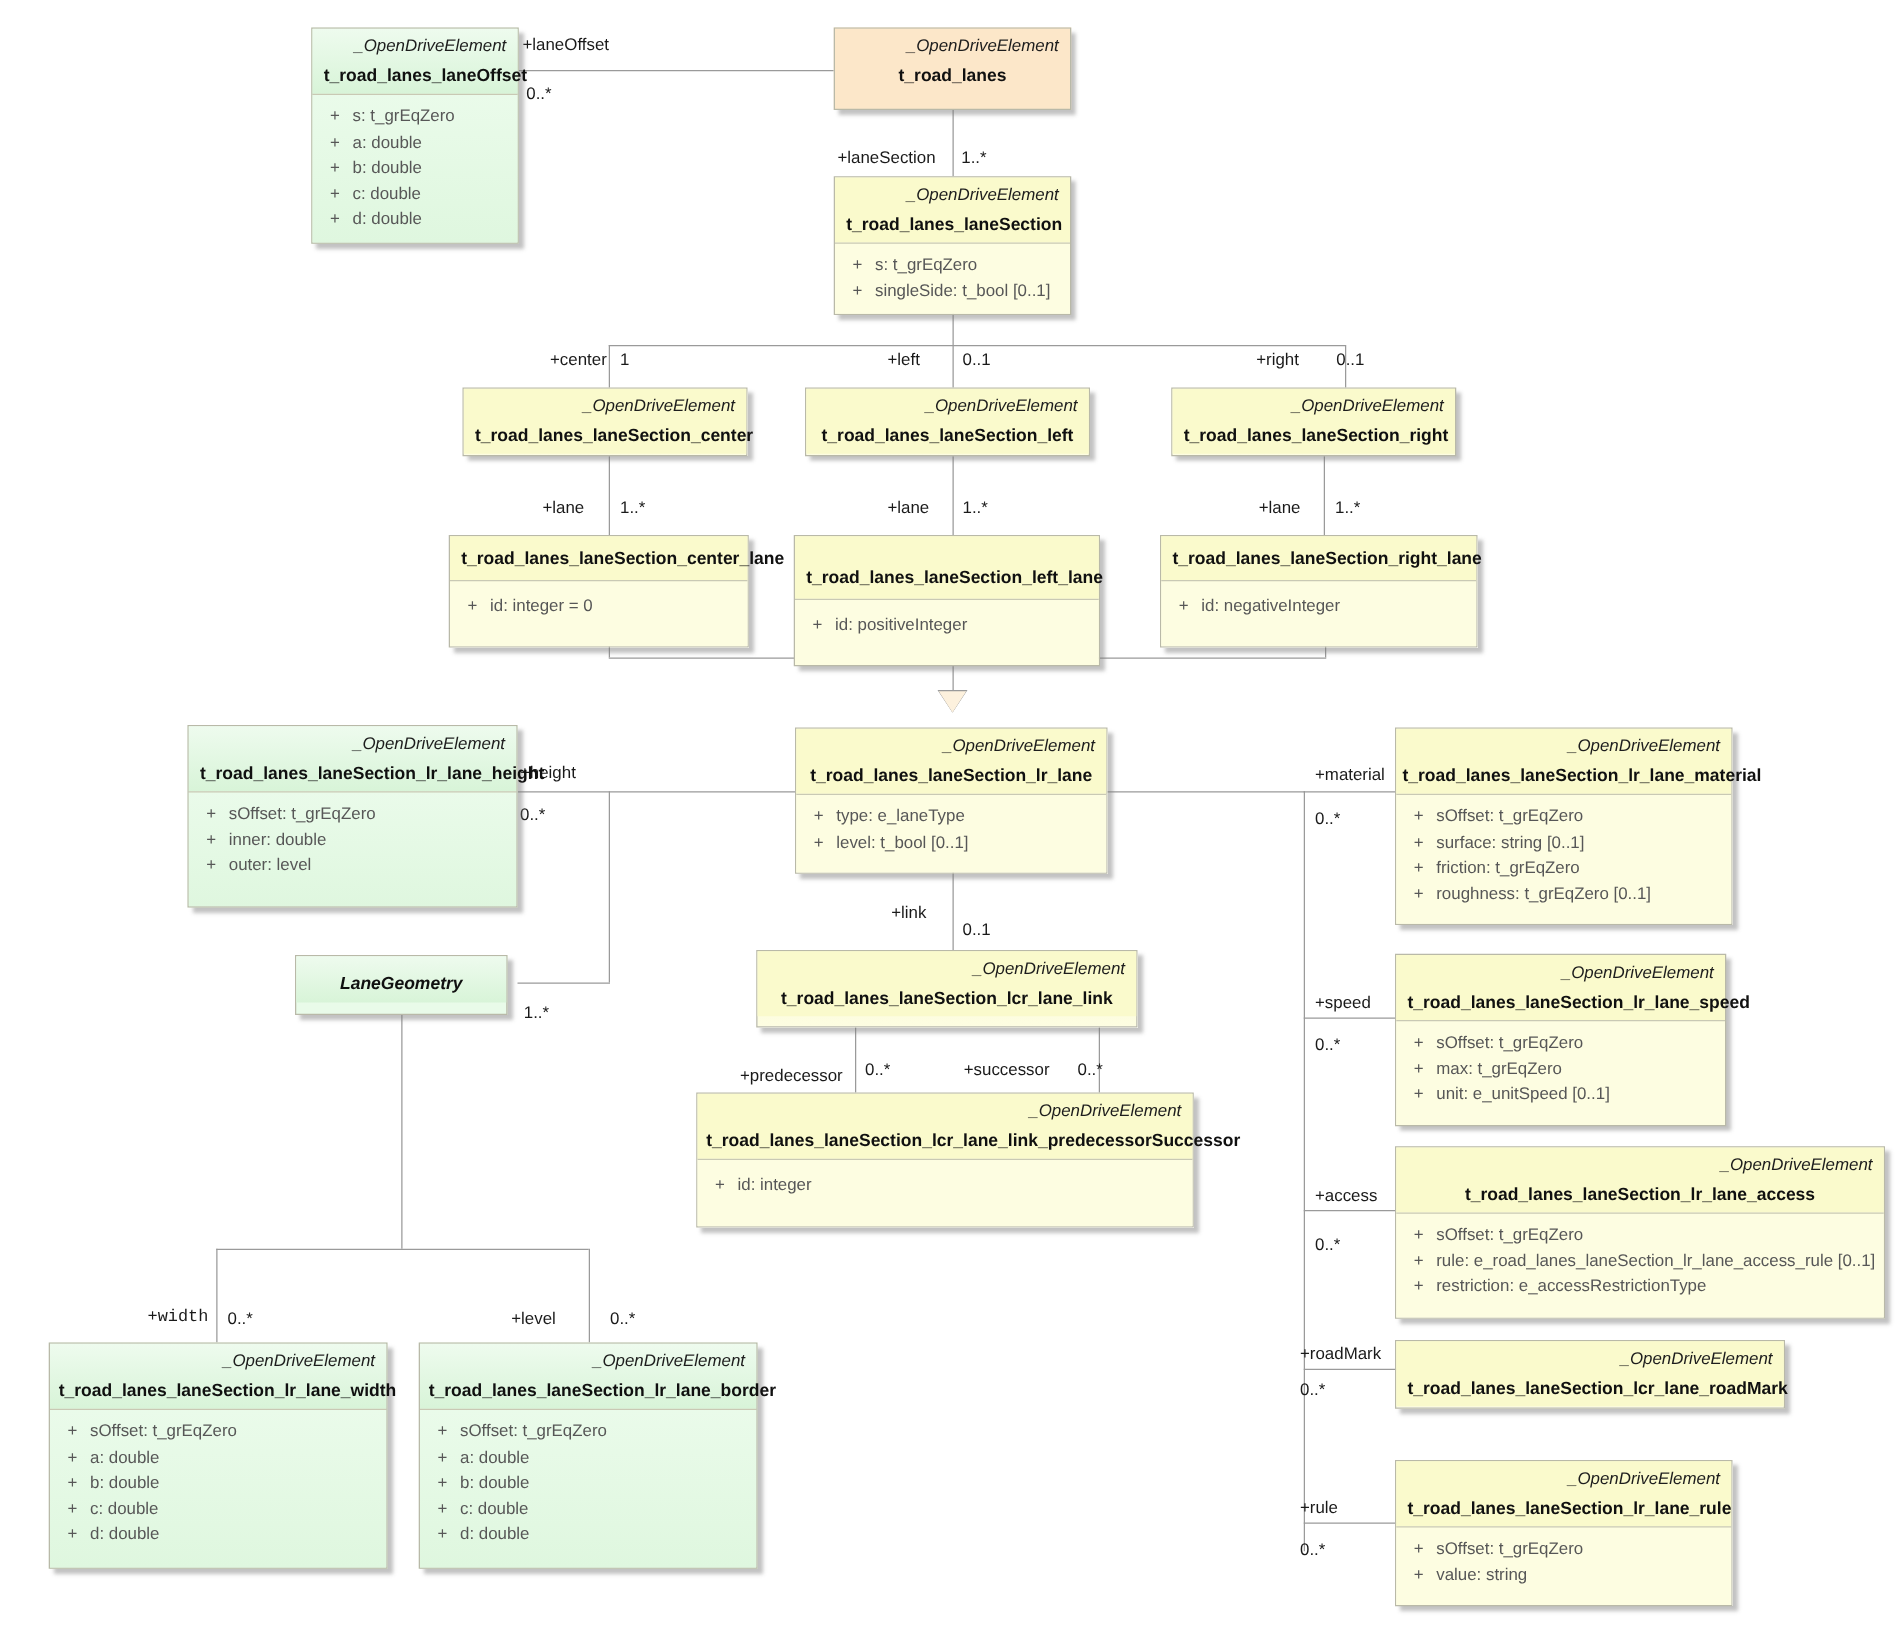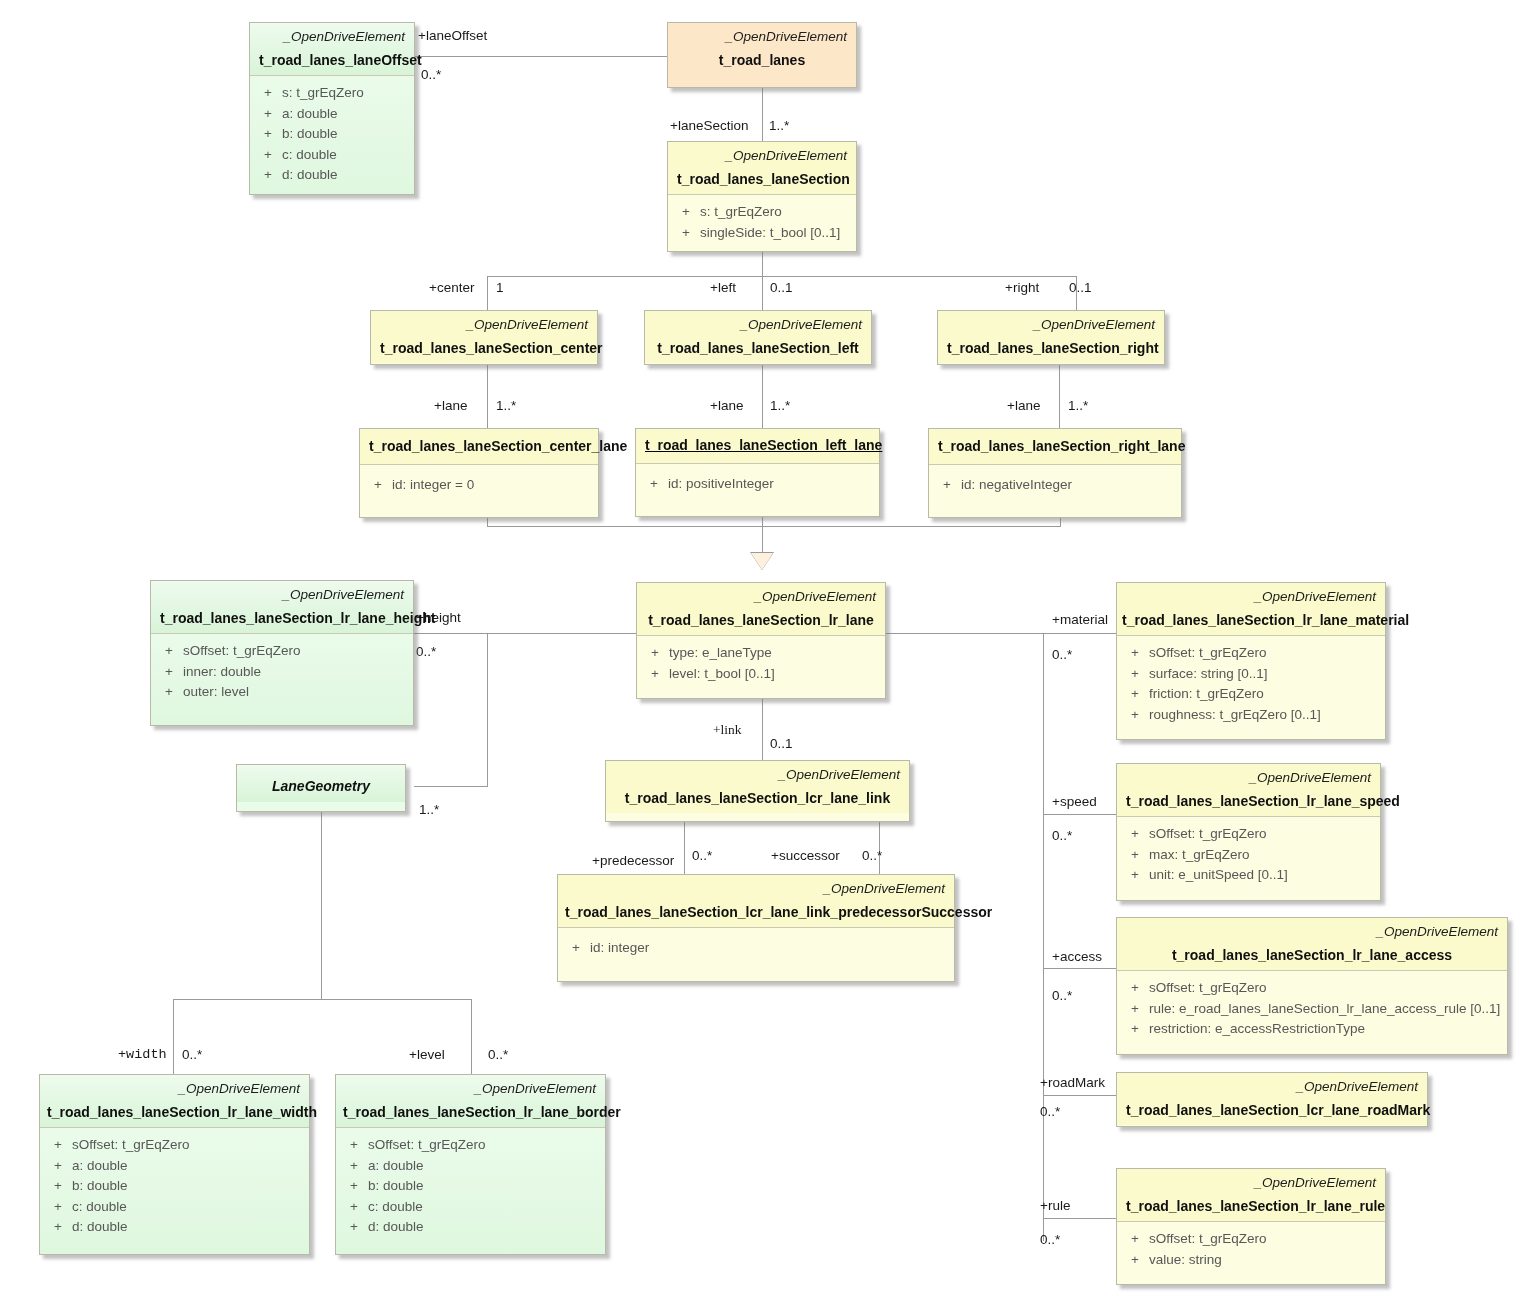--- a/index.html
+++ b/index.html
@@ -93,42 +93,42 @@
   <div class="ln h" style="left:1043px;top:968px;width:73px;"></div>
   <div class="ln h" style="left:1043px;top:1095px;width:80px;"></div>
   <div class="ln h" style="left:1043px;top:1218px;width:80px;"></div>
 
   <div class="mlabel" style="left:418px;top:29px;">+laneOffset</div>
   <div class="mlabel" style="left:421px;top:68px;">0..*</div>
 
   <div class="mlabel" style="left:670px;top:119px;">+laneSection</div>
   <div class="mlabel" style="left:769px;top:119px;">1..*</div>
 
-  <div class="mlabel" style="left:429px;top:281px;">+center</div>
+  <div class="mlabel" style="left:440px;top:281px;">+center</div>
   <div class="mlabel" style="left:496px;top:281px;">1</div>
   <div class="mlabel" style="left:710px;top:281px;">+left</div>
   <div class="mlabel" style="left:770px;top:281px;">0..1</div>
   <div class="mlabel" style="left:1005px;top:281px;">+right</div>
   <div class="mlabel" style="left:1069px;top:281px;">0..1</div>
 
   <div class="mlabel" style="left:434px;top:399px;">+lane</div>
   <div class="mlabel" style="left:496px;top:399px;">1..*</div>
   <div class="mlabel" style="left:710px;top:399px;">+lane</div>
   <div class="mlabel" style="left:770px;top:399px;">1..*</div>
   <div class="mlabel" style="left:1007px;top:399px;">+lane</div>
   <div class="mlabel" style="left:1068px;top:399px;">1..*</div>
 
   <div class="mlabel" style="left:416px;top:611px;">+height</div>
   <div class="mlabel" style="left:416px;top:645px;">0..*</div>
   <div class="mlabel" style="left:419px;top:803px;">1..*</div>
 
   <div class="mlabel r" style="left:1052px;top:613px;width:62px;">+material</div>
   <div class="mlabel r" style="left:1052px;top:648px;width:62px;">0..*</div>
 
-  <div class="mlabel" style="left:713px;top:723px;font-family:Liberation Serif, serif;">+link</div>
+  <div class="mlabel" style="left:713px;top:723px;">+link</div>
   <div class="mlabel" style="left:770px;top:737px;">0..1</div>
 
   <div class="mlabel r" style="left:1052px;top:795px;width:62px;">+speed</div>
   <div class="mlabel r" style="left:1052px;top:829px;width:62px;">0..*</div>
 
   <div class="mlabel" style="left:592px;top:854px;">+predecessor</div>
   <div class="mlabel" style="left:692px;top:849px;">0..*</div>
   <div class="mlabel" style="left:771px;top:849px;">+successor</div>
   <div class="mlabel" style="left:862px;top:849px;">0..*</div>
 
@@ -223,21 +223,21 @@
       <div class="cname lft" style="margin-top:0;">t_road_lanes_laneSection_center_lane</div>
     </div>
     <div class="attrs" style="padding-top:10px;padding-bottom:22px;">
       <div class="attr">
           <span class="vis">+</span>
           <span>id: integer = 0</span>
         </div>
     </div>
   </div>
   <div class="box yel" style="left:635px;top:428px;width:245px;">
-    <div class="hdr" style="padding-top:8px;padding-bottom:9px;text-decoration:underline;">
+    <div class="hdr" style="padding-top:24px;padding-bottom:9px;">
       <div class="cname ctr" style="margin-top:0;">t_road_lanes_laneSection_left_lane</div>
     </div>
     <div class="attrs" style="padding-top:10px;padding-bottom:22px;">
       <div class="attr">
           <span class="vis">+</span>
           <span>id: positiveInteger</span>
         </div>
     </div>
   </div>
   <div class="box yel" style="left:928px;top:428px;width:254px;">

